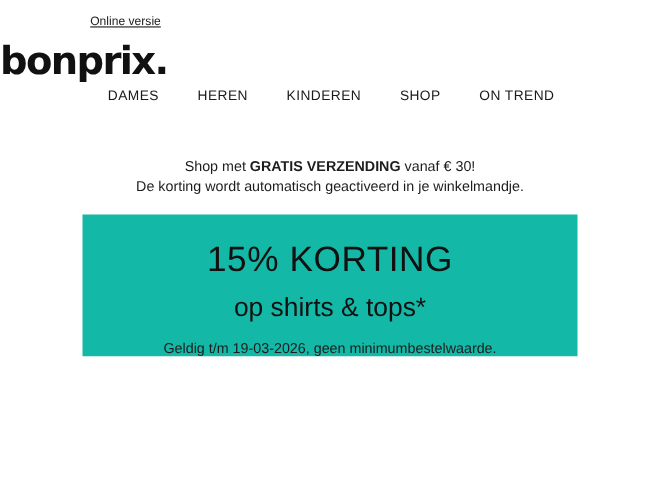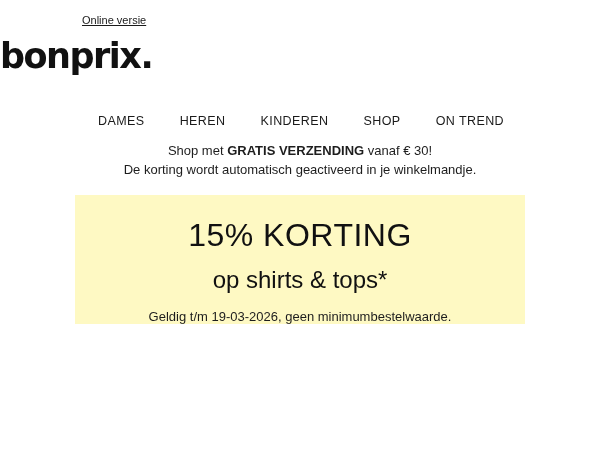--- a/index.html
+++ b/index.html
@@ -30,21 +30,21 @@
     text-align: left;
     font-family: "DejaVu Sans", sans-serif;
     font-size: 35px;
     font-weight: 700;
     letter-spacing: -1.5px;
     color: #111111;
     cursor: pointer;
   }
   .nav {
     position: absolute;
-    top: 114px;
+    top: 80px;
     left: 98px;
     width: 406px;
     display: flex;
     justify-content: space-between;
     align-items: flex-end;
   }
   .nav-item {
     font-size: 12.5px;
     letter-spacing: 0.4px;
     color: #1a1a1a;
@@ -61,21 +61,21 @@
     line-height: 18.5px;
     color: #1d1d1d;
   }
   .shipping-note b { font-weight: 700; margin-top: 12px; }
   .promo-banner {
     position: absolute;
     top: 195px;
     left: 75px;
     width: 450px;
     height: 198px;
-    background: #fef9c3;
+    background: #14b8a6;
     text-align: center;
   }
   .promo-headline {
     position: absolute;
     top: 22px;
     left: 0;
     width: 100%;
     font-size: 32px;
     line-height: 36px;
     font-weight: 400;

